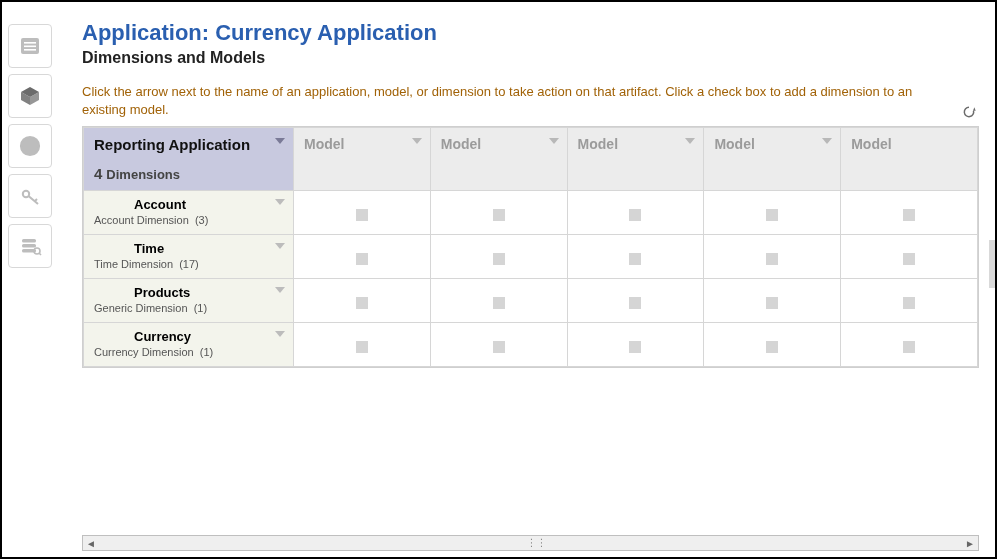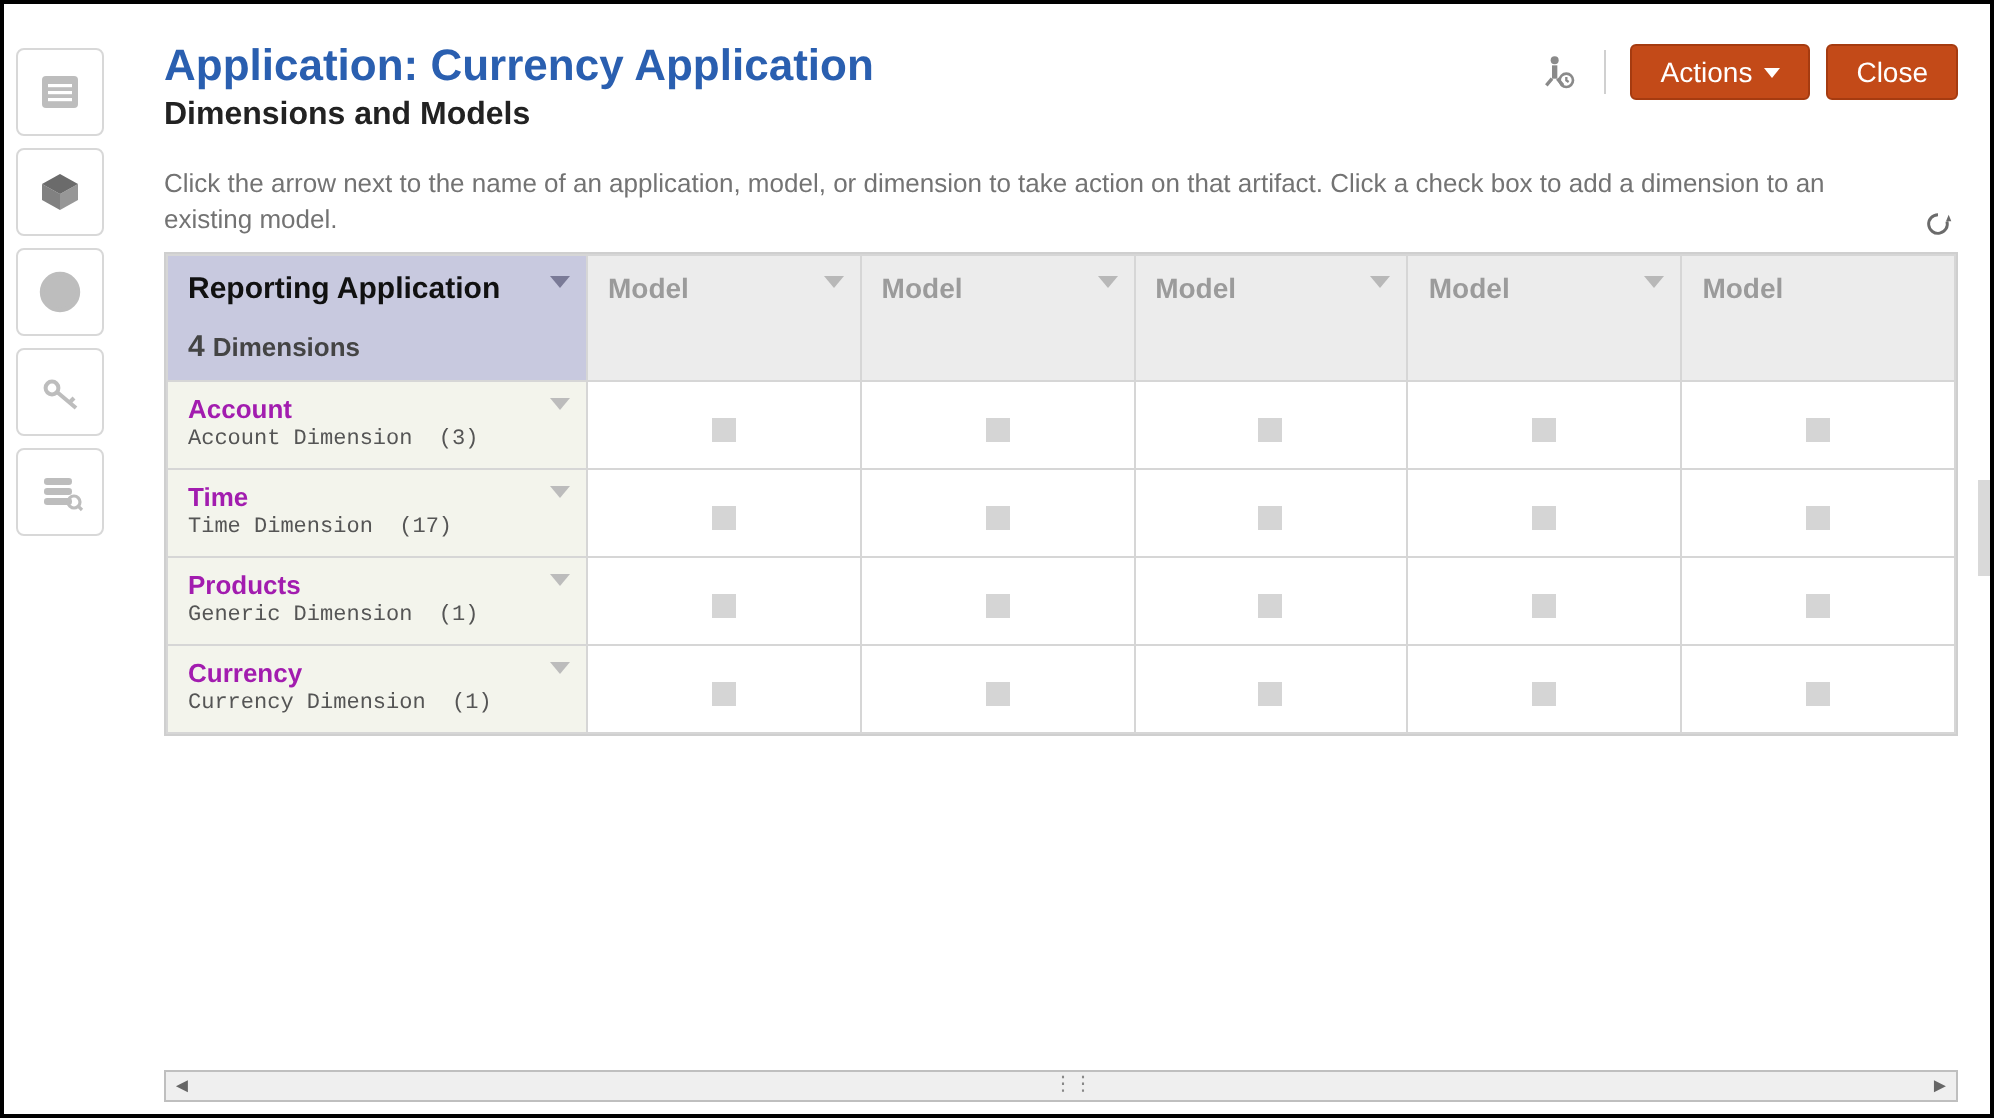--- a/index.html
+++ b/index.html
@@ -19,39 +19,39 @@
   .title-row { display: flex; align-items: flex-start; }
   .title-block { flex: 1; }
   .page-title { font-size: 22px; font-weight: bold; color: #2a5fb0; margin-bottom: 3px; }
   .subtitle { font-size: 16px; font-weight: bold; color: #222; }
   .title-actions { display: flex; align-items: center; gap: 8px; padding-top: 2px; }
   .acc-icon { width: 22px; height: 22px; display:flex; align-items:center; justify-content:center; }
   .vdiv { width:1px; height:22px; background:#d0d0d0; margin:0 4px; }
   .btn { background: #c34a18; color: #fff; border: 1px solid #a53b10; border-radius: 3px; height: 28px; padding: 0 14px; font-size: 14px; cursor: pointer; display:flex; align-items:center; gap:6px; }
   .btn .caret { width:0; height:0; border-left:4px solid transparent; border-right:4px solid transparent; border-top:5px solid #fff; }
 
-  .instr { margin-top: 16px; font-size: 13px; color: #737373; line-height: 1.35; position: relative; padding-right: 24px; }
+  .instr { margin-top: 16px; font-size: 13px; color: #a16207; line-height: 1.35; position: relative; padding-right: 24px; }
   .refresh-ico { position:absolute; right:2px; bottom:-2px; width:16px; height:16px; cursor:pointer; }
 
   
   .grid-wrap { margin-top: 8px; border: 1px solid #cfcfcf; }
   table.grid { width: 100%; border-collapse: collapse; table-layout: fixed; }
   .grid th, .grid td { border: 1px solid #d6d6d6; vertical-align: top; }
   .grid th { background: #ececec; text-align:left; font-weight:bold; color:#9b9b9b; font-size:14px; height:52px; padding:8px 10px; position:relative; }
   .grid th.first { background: #c8c9df; color:#222; width: 210px; }
   .hdr-app { font-size:15px; font-weight:bold; color:#111; }
   .hdr-sub { font-size:13px; color:#444; margin-top:12px; }
   .hdr-sub b { font-weight:bold; font-size:15px; margin-right:4px; }
   .th-caret { position:absolute; right:8px; top:10px; width:0; height:0; border-left:5px solid transparent; border-right:5px solid transparent; border-top:6px solid #b8b8b8; cursor:pointer; }
   .th-caret.dark { border-top-color:#7a7a97; }
 
   .grid td { height:44px; padding: 6px 10px; }
   .grid td.dimcell { background:#f3f4ec; position:relative; }
-  .dim-name { color:#a21caf; font-weight:bold; font-size:13px; cursor:pointer; }
-  .dim-meta { color:#555; font-size:11px; margin-top:2px;font-family:Liberation Mono, monospace; }
+  .dim-name { color:#000000; font-weight:bold; font-size:13px; cursor:pointer;margin-left:40px; }
+  .dim-meta { color:#555; font-size:11px; margin-top:2px; }
   .dim-caret { position:absolute; right:8px; top:8px; width:0; height:0; border-left:5px solid transparent; border-right:5px solid transparent; border-top:6px solid #bcbcbc; cursor:pointer; }
   .chk { width:12px; height:12px; background:#d5d5d5; margin: 4px auto 0; cursor:pointer; }
   .grid td.center { text-align:center; vertical-align:middle; }
 
   
   .hscroll { position:absolute; left:80px; right:16px; bottom:6px; height:16px; border:1px solid #bfbfbf; background:#efefef; display:flex; align-items:center; }
   .hscroll .arrow { width:16px; height:14px; display:flex; align-items:center; justify-content:center; color:#666; cursor:pointer; font-size:10px; }
   .hscroll .track { flex:1; height:14px; background:#efefef; position:relative; }
   .hscroll .grip { position:absolute; left:50%; transform:translateX(-50%); top:2px; width:8px; height:10px; color:#888; font-size:10px; line-height:10px; }
 
@@ -103,39 +103,20 @@
           <line x1="21" y1="19" x2="23" y2="21" stroke="#bdbdbd" stroke-width="1.6"></line>
         </svg>
     </div>
   </div>
 
   <div class="main">
     <div class="title-row">
       <div class="title-block">
         <div class="page-title">Application: Currency Application</div>
         <div class="subtitle">Dimensions and Models</div>
-      </div>
-      <div class="title-actions">
-        <div class="acc-icon">
-          <svg viewBox="0 0 24 24" width="20" height="20">
-              <circle cx="10" cy="5" r="2.4" fill="#8a8a8a"></circle>
-              <rect x="8.4" y="8" width="3.2" height="8" fill="#8a8a8a"></rect>
-              <path d="M8.4 16 L5 20 M11.6 16 L15 20" stroke="#8a8a8a" stroke-width="2"></path>
-              <circle cx="17" cy="17" r="4" fill="none" stroke="#8a8a8a" stroke-width="1.6"></circle>
-              <path d="M17 15 v2 l1.4 1" stroke="#8a8a8a" stroke-width="1.4" fill="none"></path>
-            </svg>
-        </div>
-        <div class="vdiv"></div>
-        <button class="btn">
-          <span>Actions</span>
-          <span class="caret"></span>
-        </button>
-        <button class="btn">
-          <span>Close</span>
-        </button>
       </div>
     </div>
 
     <div class="instr">
       <span>Click the arrow next to the name of an application, model, or dimension to take action on that artifact. Click a check box to add a dimension to an existing model.</span>
       <span class="refresh-ico">
         <svg viewBox="0 0 24 24" width="16" height="16">
             <path d="M12 5 a7 7 0 1 0 6.7 5" fill="none" stroke="#6b6b6b" stroke-width="2.2"></path>
             <polygon points="18,10 22,10 20,5" fill="#6b6b6b"></polygon>
           </svg>

